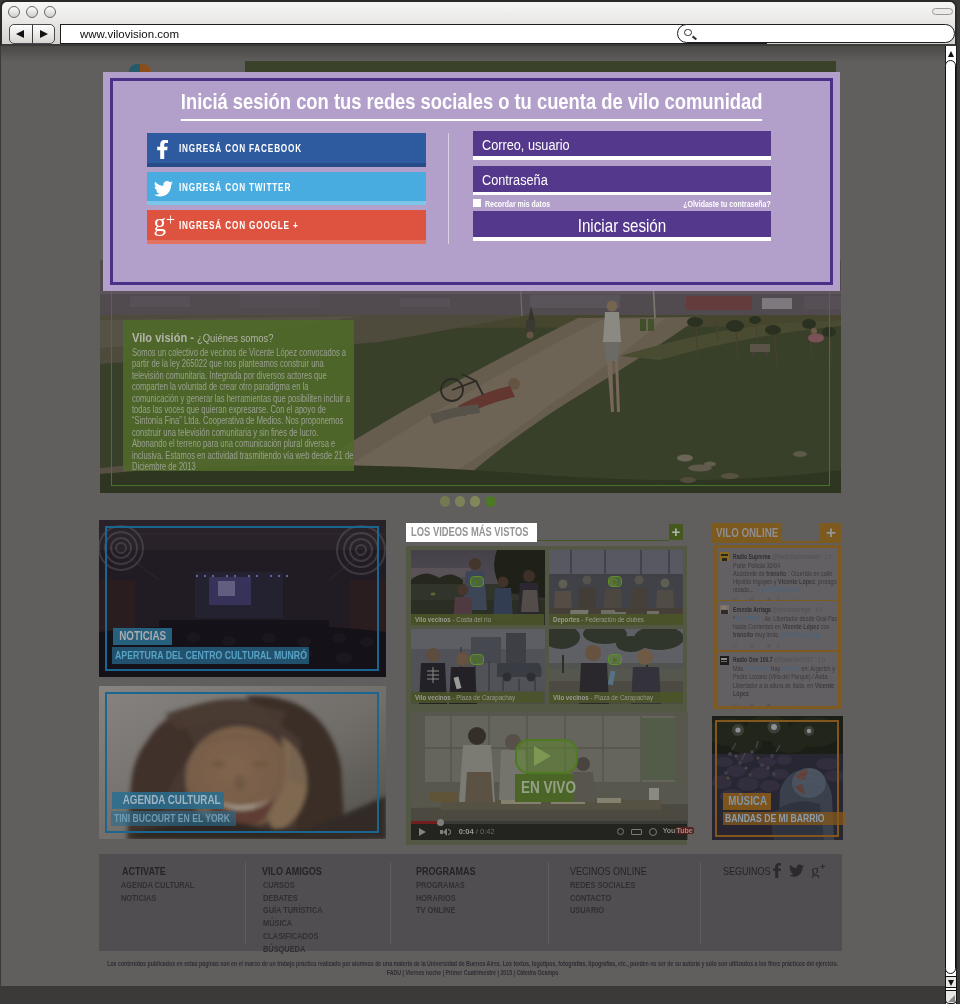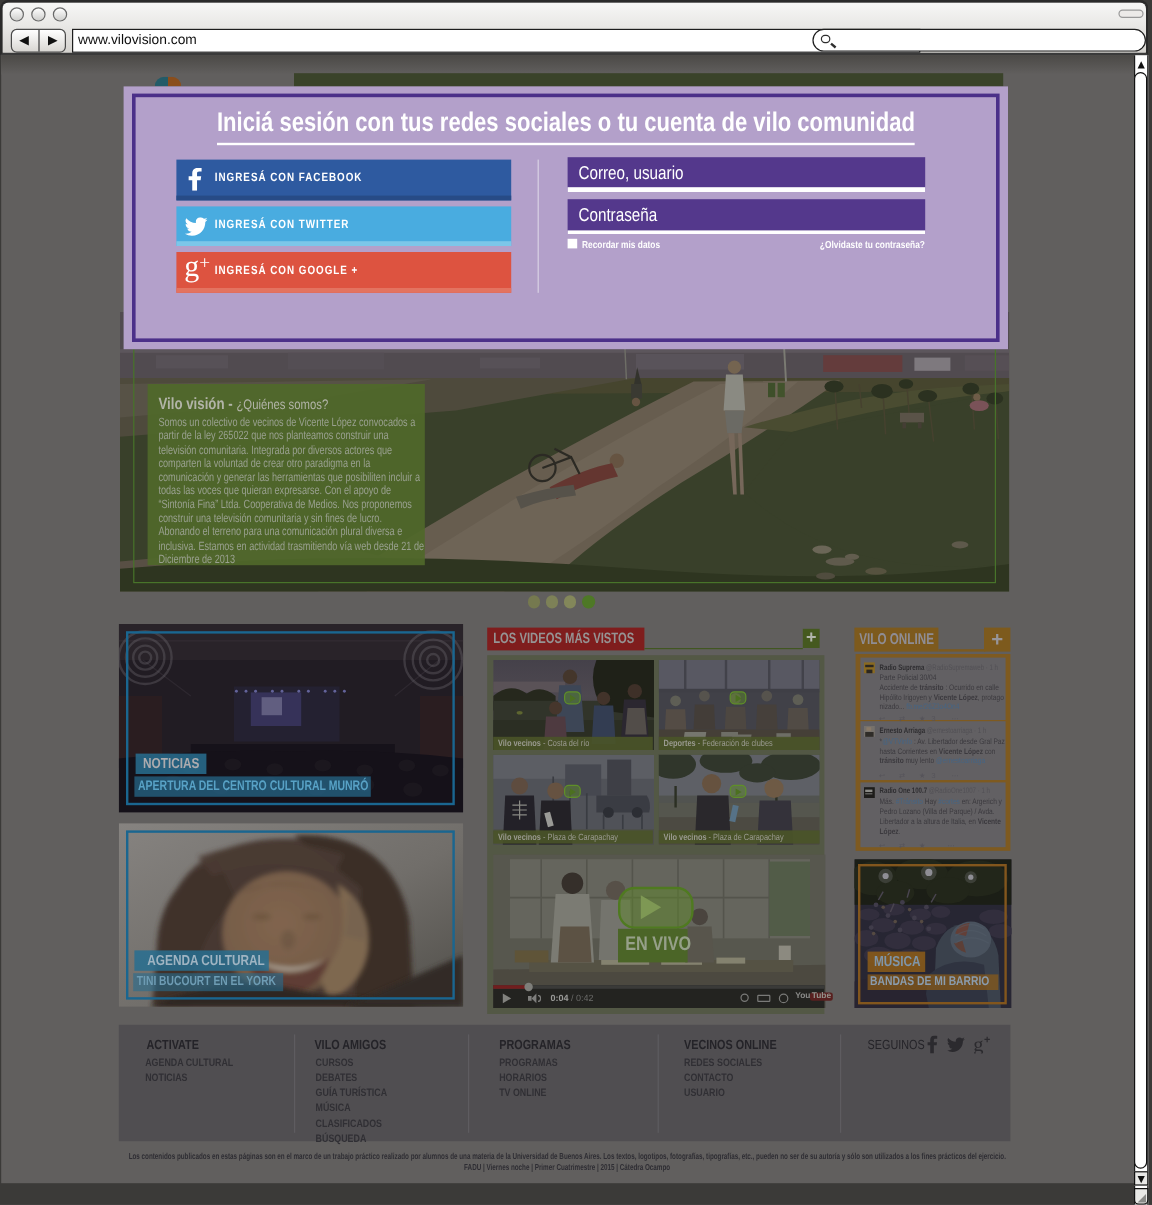--- a/index.html
+++ b/index.html
@@ -22,21 +22,21 @@
 <div class="abs" style="left:0;top:0;width:957px;height:46px;background:linear-gradient(#f7f7f6,#e9e8e6 45%,#d4d2ce);border:2px solid #2a2a2a;border-bottom:2px solid #3a3a3a;border-radius:7px 7px 0 0">
   <div class="abs" style="left:6px;top:3.5px;width:12px;height:12px;border-radius:50%;border:1.6px solid #686868;background:linear-gradient(#fdfdfd,#cfcfcd)"></div>
   <div class="abs" style="left:23.5px;top:3.5px;width:12px;height:12px;border-radius:50%;border:1.6px solid #686868;background:linear-gradient(#fdfdfd,#cfcfcd)"></div>
   <div class="abs" style="left:41.5px;top:3.5px;width:12px;height:12px;border-radius:50%;border:1.6px solid #686868;background:linear-gradient(#fdfdfd,#cfcfcd)"></div>
   <div class="abs" style="left:930px;top:5.5px;width:21px;height:7.5px;border-radius:5px;border:1.5px solid #999;background:#eceae8"></div>
   <div class="abs" style="left:6.5px;top:21.5px;width:46px;height:20px;border-radius:5px;border:1.5px solid #4a4a4a;background:linear-gradient(#ffffff,#d8d6d2)">
     <div class="abs" style="left:22px;top:0;width:1.5px;height:18px;background:#3a3a3a"></div>
     <div class="abs" style="left:6px;top:5px;width:0;height:0;border-top:4.5px solid transparent;border-bottom:4.5px solid transparent;border-right:8px solid #111"></div>
     <div class="abs" style="left:30px;top:5px;width:0;height:0;border-top:4.5px solid transparent;border-bottom:4.5px solid transparent;border-left:8px solid #111"></div>
   </div>
-  <div class="abs" style="left:58px;top:21.5px;width:707px;height:20.5px;border:1.8px solid #1d1d1d;background:#fff;font-size:11.5px;color:#0e0e0e;line-height:18px;padding-left:4px">www.vilovision.com</div>
+  <div class="abs" style="left:58px;top:21.5px;width:707px;height:20.5px;border:1.8px solid #1d1d1d;background:#fff;font-size:11.5px;color:#0e0e0e;line-height:18px;padding-left:19px">www.vilovision.com</div>
   <div class="abs" style="left:675px;top:22px;width:277.5px;height:19px;border:1.8px solid #1d1d1d;border-radius:9.5px;background:#fff">
     <div class="abs" style="left:6px;top:3.5px;width:7.5px;height:7.5px;border:1.8px solid #2e2e2e;border-radius:50%"></div>
     <div class="abs" style="left:14px;top:12px;width:5px;height:1.8px;background:#2e2e2e;transform:rotate(40deg)"></div>
   </div>
 </div>
 
 <div id="modal" class="abs" style="left:102.8px;top:71.7px;width:737.2px;height:219.8px;background:#b3a0ca;z-index:50">
   <div class="abs" style="left:6.8px;top:6.6px;width:723.4px;height:206.3px;border:3.2px solid #4b3089"></div>
   <div class="abs" style="left:44.7px;top:61.5px;width:278.3px;height:33.7px;background:#2e5aa0;border-bottom:4px solid #274b86">
     <svg class="abs" style="left:9px;top:7px" width="13" height="19" viewBox="0 0 13 19">
@@ -56,20 +56,21 @@
     <div class="abs" style="left:6px;top:-1px;font-size:25px;color:#fff;font-family:'Liberation Serif',serif">g<span style="font-size:16px;vertical-align:6px">+</span></div>
     <div class="abs" style="left:32px;top:10px;font-size:10px;font-weight:bold;color:#fff;letter-spacing:1px"><span class="c">INGRESÁ CON GOOGLE +</span></div>
   </div>
   <div class="abs" style="left:345.7px;top:61.5px;width:1px;height:111px;background:#d9d2e4"></div>
 
   <div class="abs" style="left:370.2px;top:59.3px;width:298px;height:29.5px;background:#54388c;border-bottom:4px solid #fff;color:#fff;font-size:15.5px;line-height:28px;padding-left:9px"><span class="c">Correo, usuario</span></div>
   <div class="abs" style="left:370.2px;top:94.8px;width:298px;height:28.5px;background:#54388c;border-bottom:3.5px solid #fff;color:#fff;font-size:15.5px;line-height:27px;padding-left:9px"><span class="c">Contraseña</span></div>
   <div class="abs" style="left:370.2px;top:127.5px;width:8px;height:8px;background:#fff"></div>
   <div class="abs" style="left:382px;top:127px;font-size:8.5px;font-weight:bold;color:#fff"><span class="c">Recordar mis datos</span></div>
   <div class="abs" style="left:528px;top:127px;width:140px;font-size:8.5px;font-weight:bold;color:#fff;text-align:right"><span class="cc" style="transform-origin:100% 50%">¿Olvidaste tu contraseña?</span></div>
+  <div class="abs" style="left:370.2px;top:139.3px;width:298px;height:30px;background:#54388c;border-bottom:4px solid #fff;color:#fff;font-size:18.5px;line-height:29px;text-align:center"><span class="cc">Iniciar sesión</span></div>
 </div>
 
 <div class="abs" style="left:100px;top:260px;width:741px;height:233px">
 <svg width="741" height="233" viewBox="0 0 741 233">
   <rect width="741" height="233" fill="#39402a"></rect>
   <rect y="0" width="741" height="57" fill="#514b50"></rect>
   <rect y="31" width="741" height="3" fill="#5c565c"></rect>
   <rect x="30" y="36" width="60" height="11" fill="#575157"></rect>
       <rect x="140" y="34" width="80" height="14" fill="#544e54"></rect>
       <rect x="300" y="38" width="50" height="9" fill="#575157"></rect>
@@ -256,21 +257,21 @@
     <ellipse cx="141" cy="97" rx="6" ry="8" fill="#6e5844" opacity=".85"></ellipse>
   </g>
   <path d="M26 153 Q90 122 162 142 L287 153 Z" fill="#2e2822" filter="url(#soft2)"></path>
   <path d="M188 153 L287 110 L287 153 Z" fill="#332c26" filter="url(#soft2)"></path>
 </svg>
 </div>
 <div class="abs" style="left:104.6px;top:692px;width:274.4px;height:141px;border:2.4px solid #1a6690"></div>
 <div class="abs" style="left:112.3px;top:791.8px;width:111.8px;height:17.5px;background:rgba(40,110,145,.85);color:#9fb4c2;font-size:12px;font-weight:bold;line-height:17px;text-align:center"><span class="cc">AGENDA CULTURAL</span></div>
 <div class="abs" style="left:110.6px;top:810.7px;width:125.5px;height:15.5px;background:rgba(38,108,144,.6);color:#6e9cb4;font-size:11px;font-weight:bold;line-height:15px"><span class="c" style="margin-left:3px;transform:scaleX(.78)">TINI BUCOURT EN EL YORK</span></div>
 
-<div class="abs" style="left:405.8px;top:523px;width:131.2px;height:18.5px;background:#7f1d1d;color:#969393;font-size:12.5px;font-weight:bold;line-height:18px"><span class="c" style="margin-left:5px;transform:scaleX(.75)">LOS VIDEOS MÁS VISTOS</span></div>
+<div class="abs" style="left:405.8px;top:523px;width:131.2px;height:18.5px;background:#ffffff;color:#969393;font-size:12.5px;font-weight:bold;line-height:18px"><span class="c" style="margin-left:5px;transform:scaleX(.75)">LOS VIDEOS MÁS VISTOS</span></div>
 <div class="abs" style="left:537px;top:540px;width:132px;height:1.4px;background:#415621"></div>
 <div class="abs" style="left:669px;top:524px;width:14px;height:15.5px;background:#45591f;color:#b2b5ac;font-size:15px;font-weight:bold;line-height:15px;text-align:center">+</div>
 <div class="abs" style="left:405.8px;top:545.7px;width:281.6px;height:299.6px;background:#535845"></div>
 
 <div class="abs" style="left:410.7px;top:549.9px;width:133.6px;height:74.9px">
 <svg width="134" height="75" viewBox="0 0 134 75">
   <defs>
         <linearGradient id="dusk" x1="0" y1="0" x2="0" y2="1">
           <stop offset="0%" stop-color="#45414a"></stop>
           <stop offset="40%" stop-color="#4e4950"></stop>
@@ -565,42 +566,42 @@
   <g stroke="#545e6a" stroke-width="1" fill="none" opacity=".45">
         <path d="M86 58 Q97 51 108 58"></path>
         <path d="M84 64 Q97 55 110 64"></path>
         <path d="M84 70 Q97 61 112 70"></path>
       </g>
   <path d="M58 124 L62 96 Q82 80 108 88 L112 124 Z" fill="#2f3340"></path>
   <path d="M0 124 L0 102 Q28 94 58 104 L62 124 Z" fill="#282430"></path>
 </svg></div>
 <div class="abs" style="left:715.3px;top:720px;width:123.7px;height:116.5px;border:2.8px solid #82561d"></div>
 <div class="abs" style="left:723.1px;top:793px;width:48.4px;height:17.2px;background:rgba(135,90,26,.9);color:#7f95a8;font-size:12px;font-weight:bold;line-height:17px;text-align:center"><span class="cc">MÚSICA</span></div>
-<div class="abs" style="left:723.1px;top:812.4px;width:109px;height:13px;background:rgba(135,90,26,.75);color:#8a9cae;font-size:10.5px;font-weight:bold;line-height:12.5px"><span class="c" style="margin-left:2px">BANDAS DE MI BARRIO</span></div>
+<div class="abs" style="left:723.1px;top:812.4px;width:123px;height:13px;background:rgba(135,90,26,.75);color:#8a9cae;font-size:10.5px;font-weight:bold;line-height:12.5px"><span class="c" style="margin-left:2px">BANDAS DE MI BARRIO</span></div>
 
 <div class="abs" style="left:98.6px;top:854px;width:743.6px;height:97px;background:#504e51"></div>
 <div class="abs" style="left:244.5px;top:862px;width:1px;height:82px;background:#5e5c60"></div>
 <div class="abs" style="left:390.4px;top:862px;width:1px;height:82px;background:#5e5c60"></div>
 <div class="abs" style="left:548px;top:862px;width:1px;height:82px;background:#5e5c60"></div>
 <div class="abs" style="left:700px;top:862px;width:1px;height:82px;background:#5e5c60"></div>
 <div class="abs" style="left:122.4px;top:865px;font-size:11px;font-weight:bold;color:#242328"><span class="c">ACTIVATE</span></div>
 <div class="abs" style="left:121.2px;top:879px;font-size:9px;font-weight:bold;color:#302f34;line-height:12.7px"><span class="c" style="white-space:pre">AGENDA CULTURAL
 NOTICIAS</span></div>
 <div class="abs" style="left:261.7px;top:865px;font-size:11px;font-weight:bold;color:#242328"><span class="c">VILO AMIGOS</span></div>
 <div class="abs" style="left:262.9px;top:879px;font-size:9px;font-weight:bold;color:#302f34;line-height:12.7px"><span class="c" style="white-space:pre">CURSOS
 DEBATES
 GUÍA TURÍSTICA
 MÚSICA
 CLASIFICADOS
 BÚSQUEDA</span></div>
 <div class="abs" style="left:415.6px;top:865px;font-size:11px;font-weight:bold;color:#242328"><span class="c">PROGRAMAS</span></div>
 <div class="abs" style="left:415.6px;top:879px;font-size:9px;font-weight:bold;color:#302f34;line-height:12.7px"><span class="c" style="white-space:pre">PROGRAMAS
 HORARIOS
 TV ONLINE</span></div>
-<div class="abs" style="left:569.6px;top:865px;font-size:11px;font-weight:bold;color:#242328"><span class="c">VECINOS ONLINE</span></div>
+<div class="abs" style="left:569.6px;top:865px;font-size:11px;font-weight:normal;color:#242328"><span class="c">VECINOS ONLINE</span></div>
 <div class="abs" style="left:569.6px;top:879px;font-size:9px;font-weight:bold;color:#302f34;line-height:12.7px"><span class="c" style="white-space:pre">REDES SOCIALES
 CONTACTO
 USUARIO</span></div>
 <div class="abs" style="left:722.9px;top:865px;font-size:11px;font-weight:normal;color:#242328"><span class="c">SEGUINOS</span></div>
 <svg class="abs" style="left:772px;top:863px" width="54" height="15" viewBox="0 0 54 15">
   <path d="M6.2 15V8.1h2.3l.35-2.6H6.2V3.8c0-.75.25-1.27 1.33-1.27H9V.15C8.7.1 7.8 0 6.9 0 4.7 0 3.2 1.3 3.2 3.4v2.1H1v2.6h2.2V15z" fill="#2b2a2e"></path>
   <path d="M32 2.9c-.55.24-1.14.4-1.76.48.63-.38 1.12-.98 1.35-1.7-.6.35-1.25.6-1.95.74A3.07 3.07 0 0 0 24.4 4.5c0 .24.03.47.08.7a8.7 8.7 0 0 1-6.33-3.2 3.07 3.07 0 0 0 .95 4.1c-.5-.02-.98-.16-1.4-.39v.04c0 1.49 1.06 2.73 2.46 3.01-.26.07-.53.1-.81.1-.2 0-.39-.02-.58-.05a3.07 3.07 0 0 0 2.87 2.13A6.16 6.16 0 0 1 17 12.27a8.68 8.68 0 0 0 4.7 1.38c5.64 0 8.73-4.67 8.73-8.73v-.4A6.2 6.2 0 0 0 32 2.9z" fill="#2b2a2e"></path>
   <text x="39" y="13" font-family="Liberation Serif" font-size="17" fill="#2b2a2e">g</text>
   <text x="48" y="6.5" font-family="Liberation Sans" font-size="9" font-weight="bold" fill="#2b2a2e">+</text>
 </svg>

